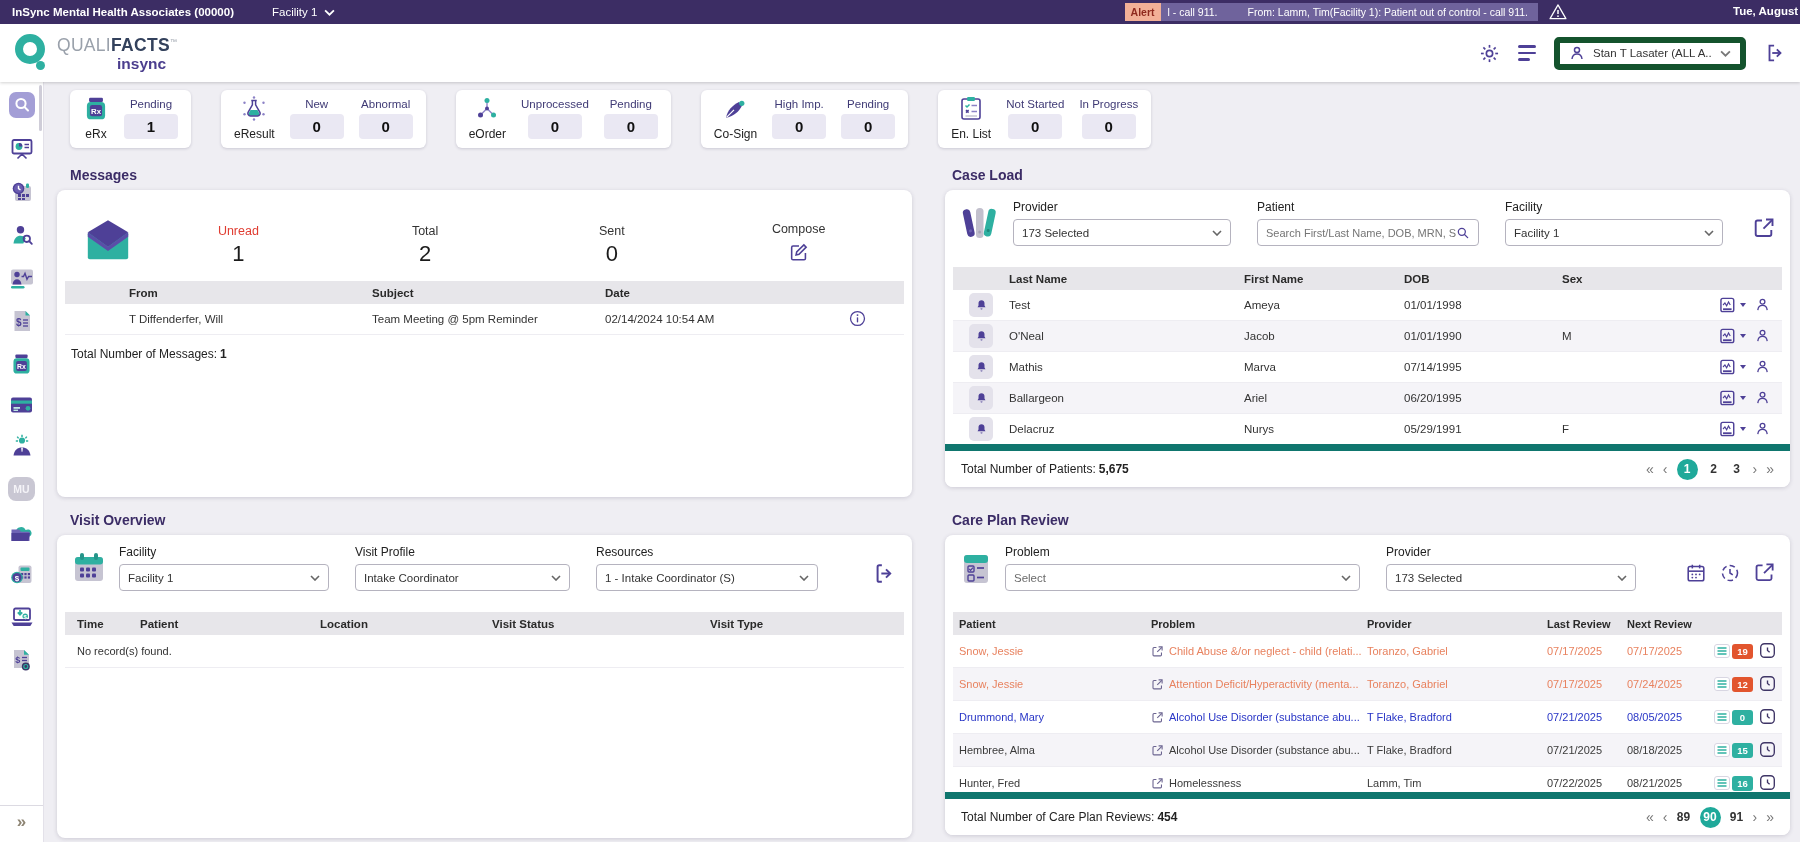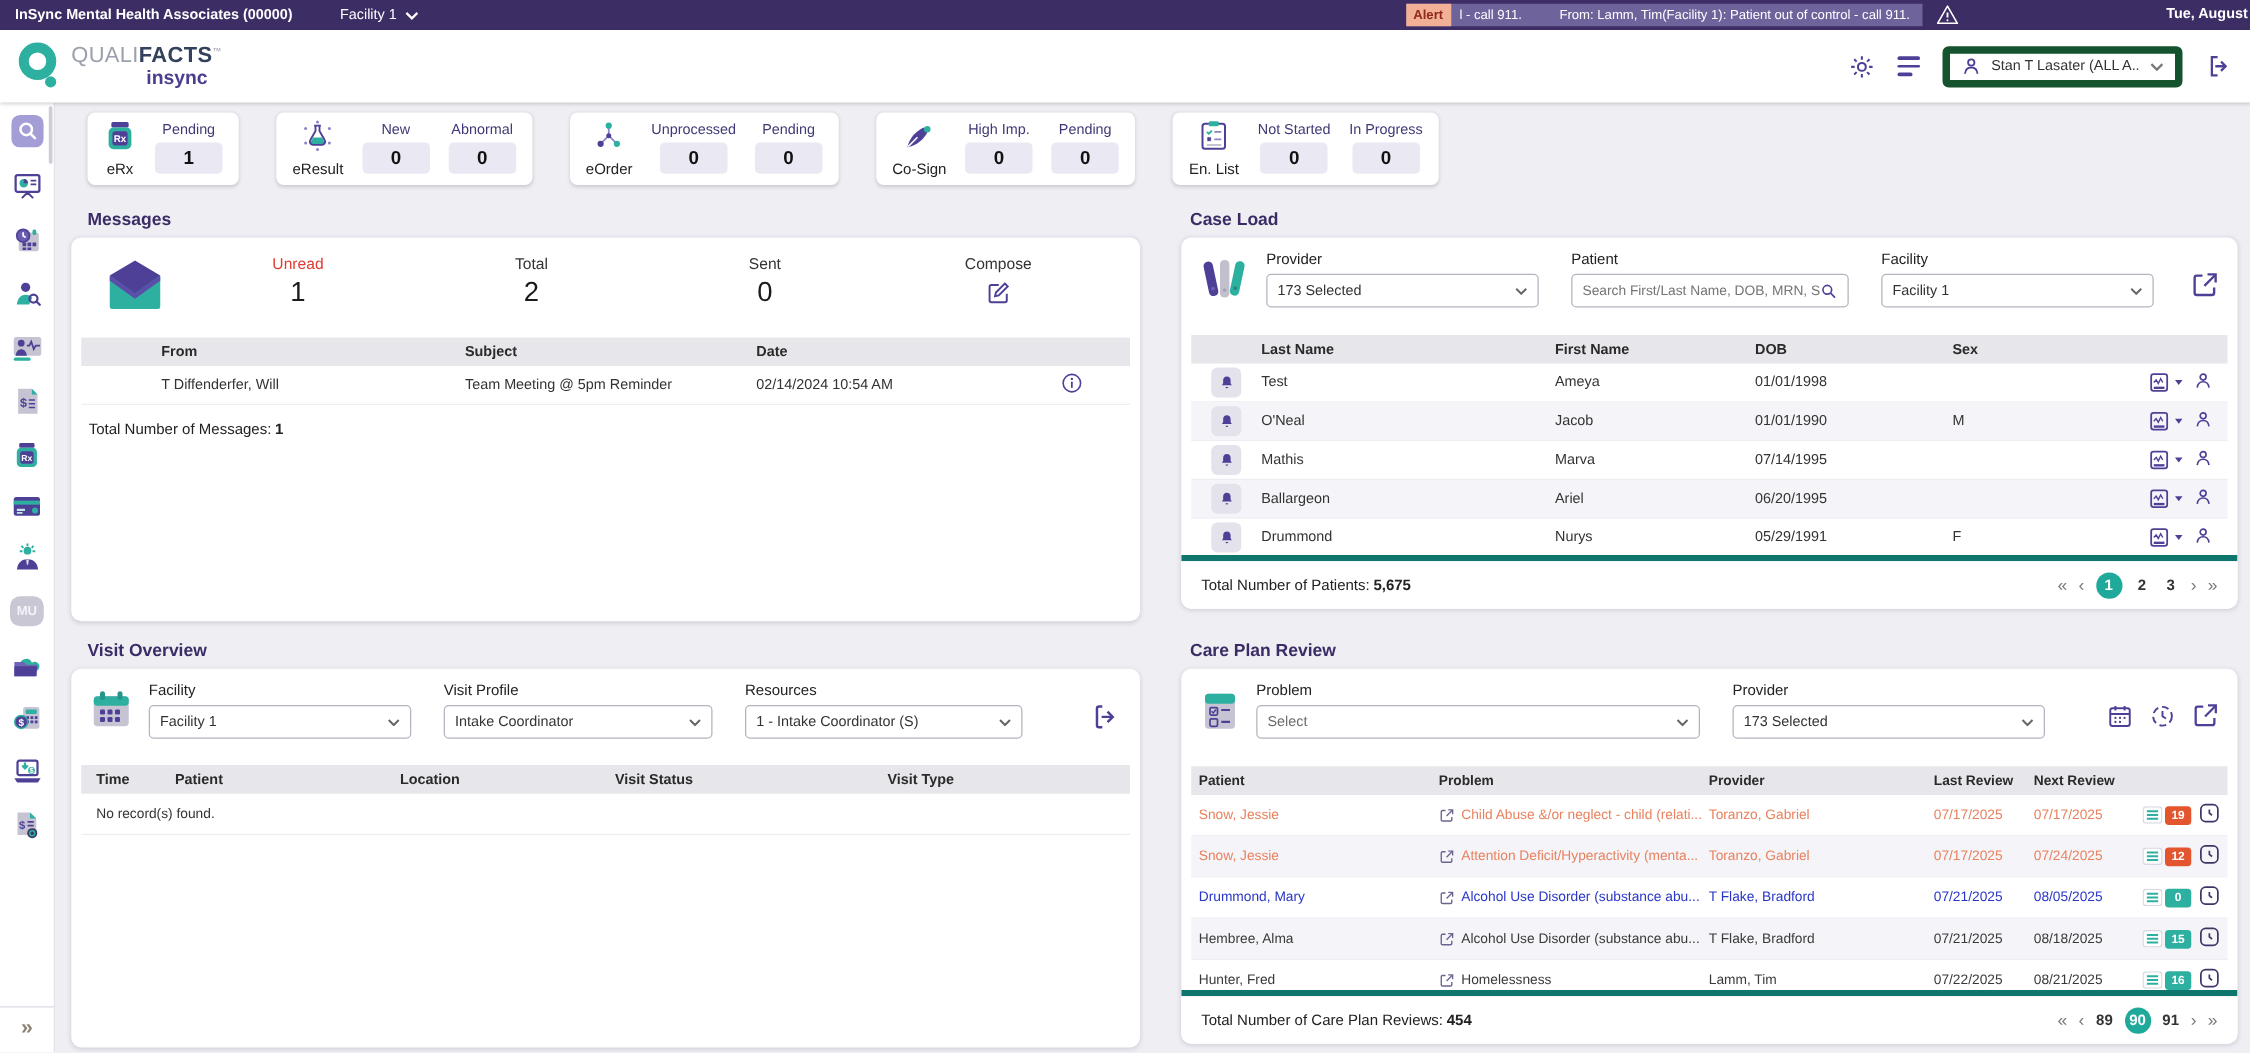--- a/index.html
+++ b/index.html
@@ -51,21 +51,21 @@
 
 
 .sec-title { position:absolute; font-size:14px; font-weight:bold; color:#3b2c66; }
 .panel { position:absolute; background:#fff; border-radius:8px; box-shadow:0 1px 4px rgba(50,45,80,.18); }
 #messages-panel { left:57px; top:190px; width:855px; height:307px; }
 #caseload-panel { left:945px; top:190px; width:845px; height:297px; }
 #visit-panel { left:57px; top:535px; width:855px; height:303px; }
 #careplan-panel { left:945px; top:535px; width:845px; height:300px; }
 
 
-.msg-summary { display:flex; align-items:flex-start; padding:14px 20px 4px; }
+.msg-summary { display:flex; align-items:flex-end; padding:26px 20px 4px; }
 .msg-env { margin:3px 12px 0 6px; }
 .sum-col { flex:1; text-align:center; }
 .sum-col .lbl { font-size:12.5px; color:#333; }
 .sum-col .lbl.red { color:#e03c31; }
 .sum-col .num { font-size:22px; color:#1b1b1b; margin-top:3px; }
 .compose-ic { margin-top:5px; cursor:pointer; display:inline-block; }
 
 
 .tblwrap { margin:10px 8px 0; }
 .grid-head { display:grid; background:#e7e6ea; height:23px; align-items:center; font-weight:bold; font-size:11.5px; color:#2a2a2a; }
@@ -111,21 +111,21 @@
 .chip { min-width:21px; height:15px; border-radius:3px; color:#fff; font-size:9.5px; font-weight:bold; display:flex; align-items:center; justify-content:center; margin-left:2px; padding:0 3px; }
 .chip.red { background:#e2552e; }
 .chip.teal { background:#2eb0a1; }
 
 
 .vo-grid { grid-template-columns:75px 180px 172px 218px 1fr; }
 .vo-grid > :first-child { padding-left:12px; }
 .empty-row { padding:10px 12px; font-size:11px; color:#333; border-bottom:1px solid #eeedf2; }
 
 
-.panel-foot { position:absolute; left:0; right:0; bottom:0; height:43px; display:flex; align-items:center; justify-content:space-between; padding:0 16px; border-top:5px solid #0f766e; font-size:12px; color:#222; border-radius:0 0 8px 8px; background:#fff; }
+.panel-foot { position:absolute; left:0; right:0; bottom:0; height:43px; display:flex; align-items:center; justify-content:space-between; padding:0 16px; border-top:7px solid #0f766e; font-size:12px; color:#222; border-radius:0 0 8px 8px; background:#fff; }
 .panel-foot b { margin-left:3px; }
 .pager { display:flex; align-items:center; gap:9px; }
 .pg-nav { color:#777; font-size:14px; cursor:pointer; line-height:1; }
 .pg-num { font-size:12px; font-weight:bold; color:#333; cursor:pointer; min-width:14px; text-align:center; }
 .pg-num.active { background:#1fa99a; color:#fff; width:21px; height:21px; border-radius:50%; display:flex; align-items:center; justify-content:center; }
 </style>
 </head>
 <body>
 
 <div class="topbar">
@@ -688,21 +688,21 @@
       </span>
     </div>
 
     <div class="grid-row cl-grid cl-row">
       <span class="bell-bg">
           <svg width="13" height="14" viewBox="0 0 24 24" fill="#4e4097">
             <path d="M12 3c-3.3 0-5.5 2.4-5.5 5.5V13l-1.8 3h14.6l-1.8-3V8.5C17.5 5.4 15.3 3 12 3z"></path>
             <path d="M10 18.5a2 2 0 0 0 4 0z"></path>
           </svg>
         </span>
-      <span>Drummond</span>
+      <span>Delacruz</span>
       <span>Nurys</span>
       <span>05/29/1991</span>
       <span>F</span>
       <span class="row-icons">
         <span class="chart-combo">
             <svg width="18" height="16" viewBox="0 0 19 16">
               <rect x="1" y="1" width="13.5" height="14" rx="2" fill="none" stroke="#4e4097" stroke-width="1.5"></rect>
               <path d="M3.2 8l2-2.2 1.8 3 2-4 1.8 3.2" stroke="#4e4097" fill="none" stroke-width="1.2"></path>
               <rect x="3.2" y="11.5" width="9" height="2" fill="#4e4097"></rect>
             </svg>

